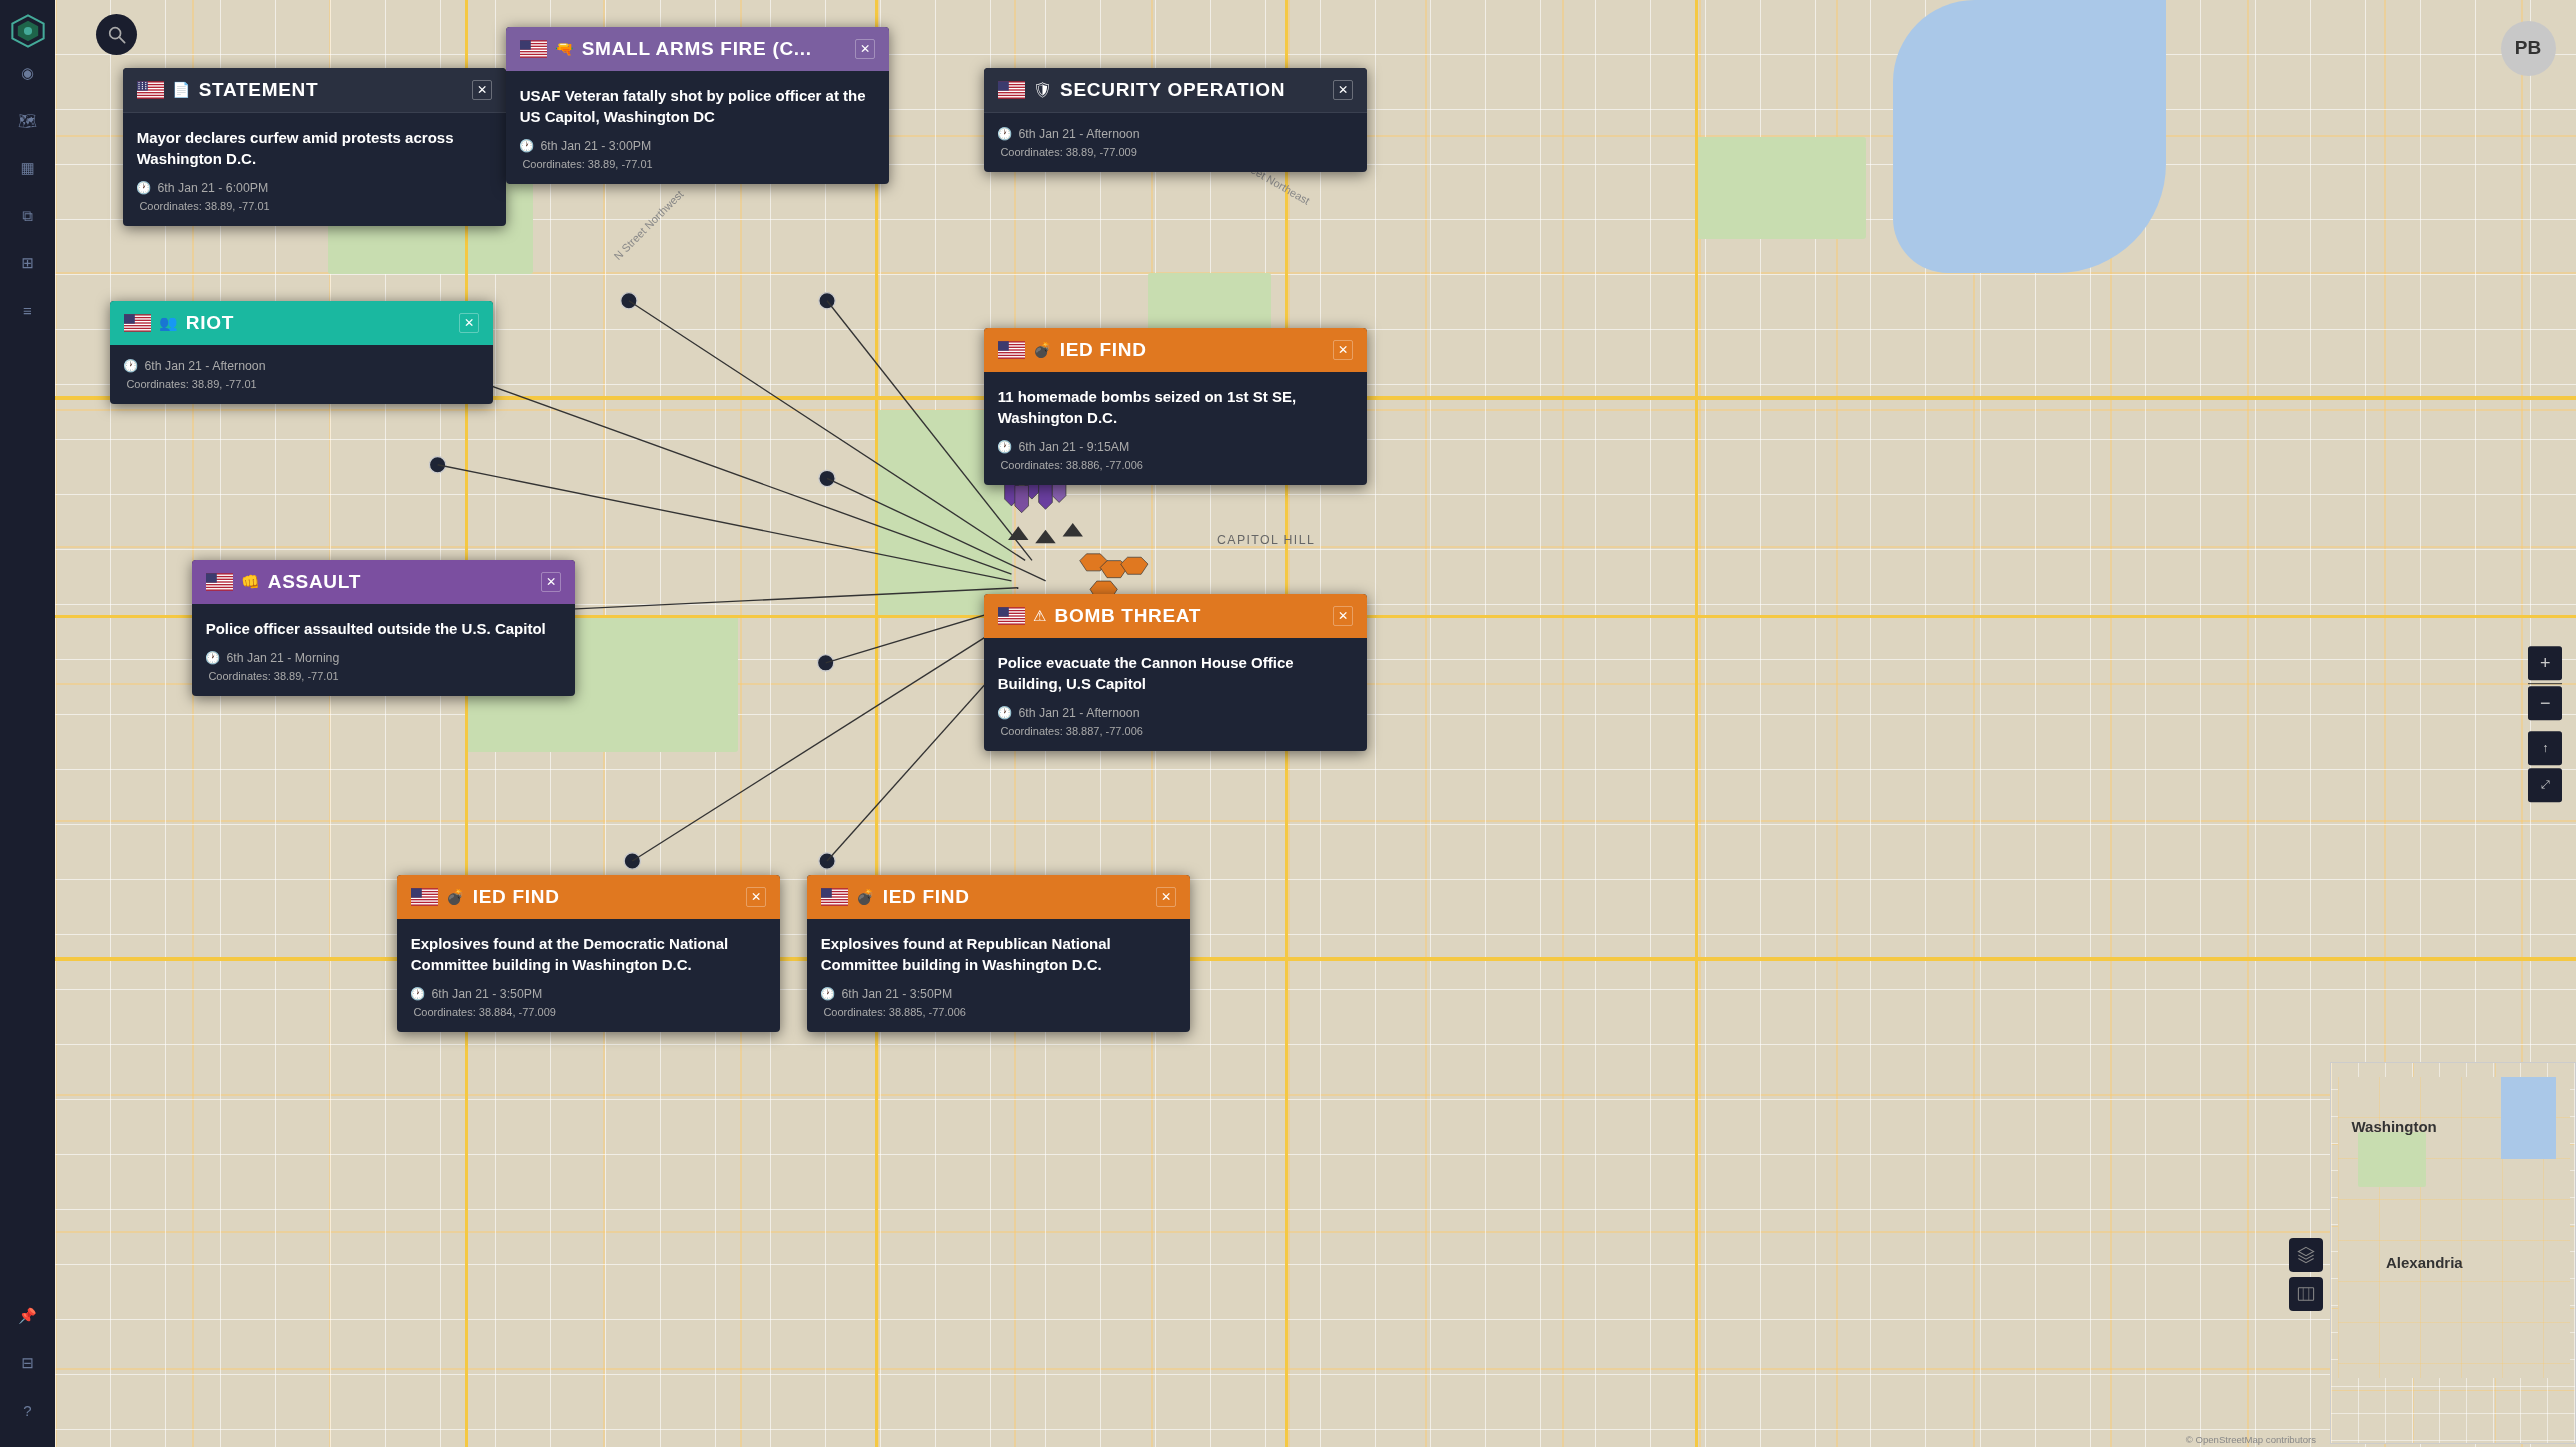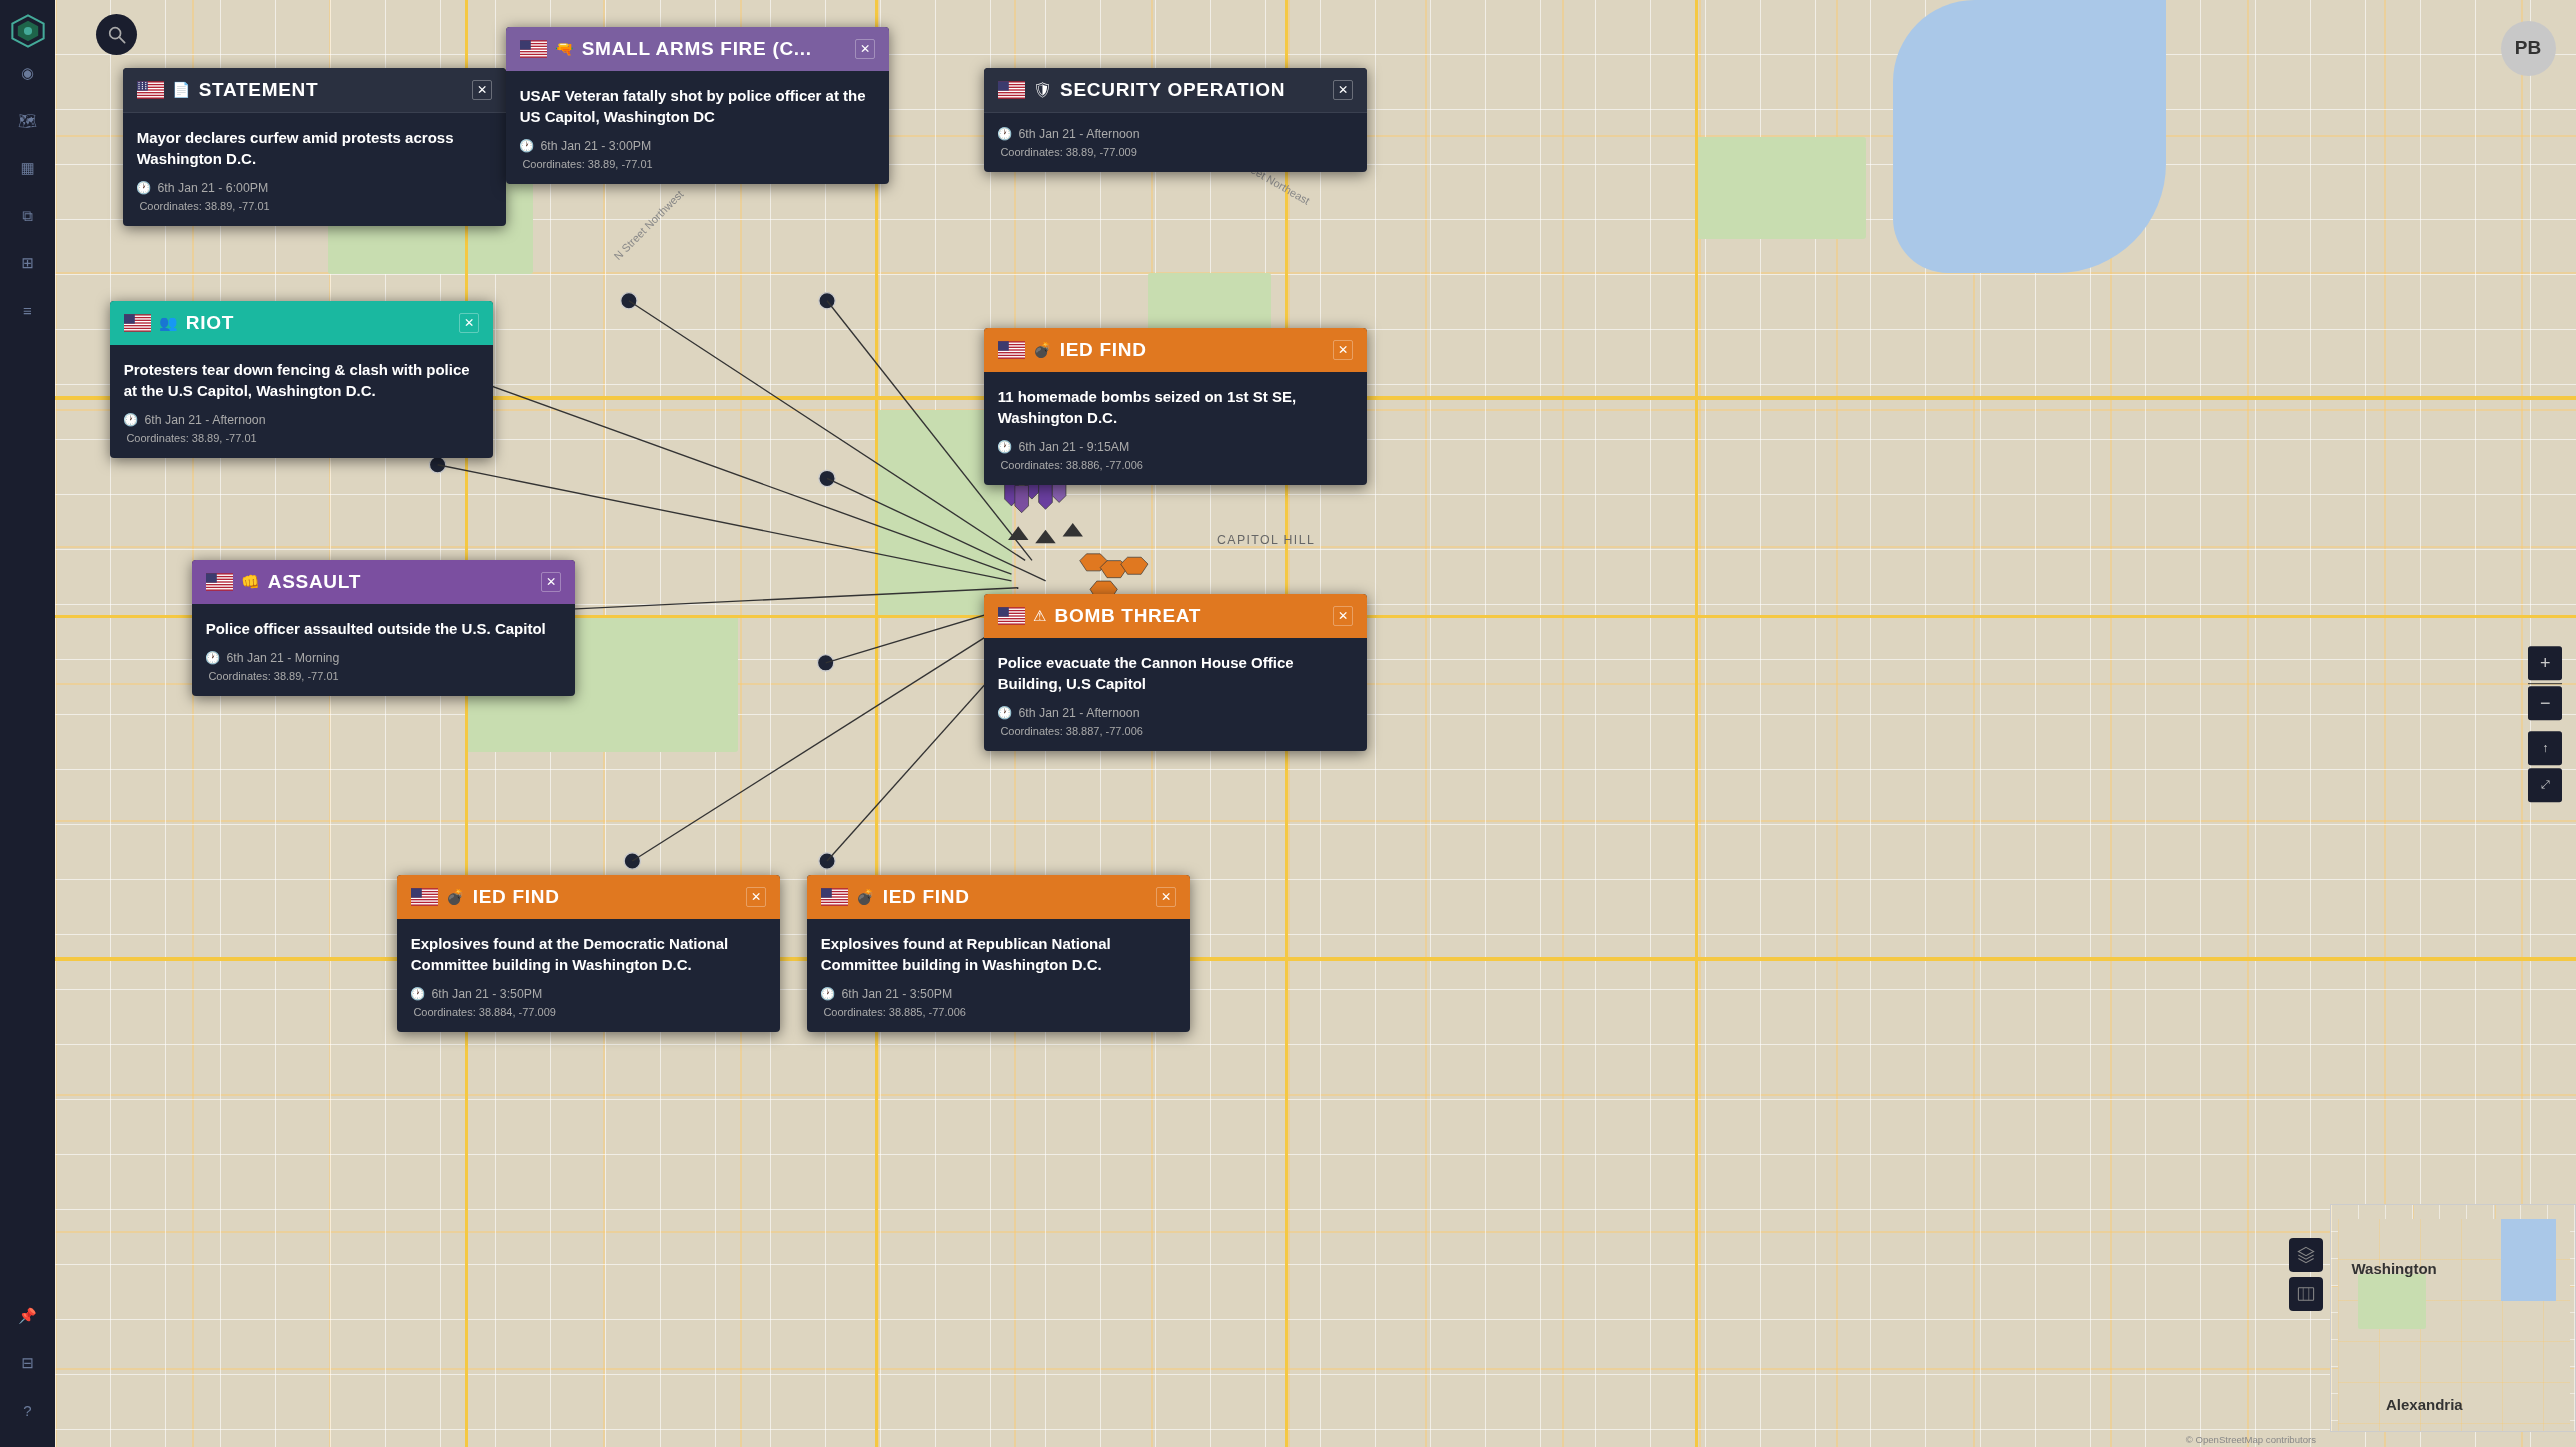--- a/index.html
+++ b/index.html
@@ -75,23 +75,23 @@
       border-radius: 4.1px;
     }
 
     .sidebar-spacer {
       flex: 1;
     }
 
     
     #mini-map-panel {
       position: absolute;
-      bottom: 16px; right: 0;
+      bottom: 4px; right: 0;
       width: 246px;
-      height: 228px;
+      height: 382px;
       background: #e8e0d4;
       z-index: 50;
       border: 0.7px solid #ccc;
       overflow: hidden;
     }
 
     .mini-map-bg {
       width: 100%; height: 100%;
       background: #ddd5c0;
       background-image:
@@ -500,21 +500,20 @@
         <rect y="14" width="40" height="2" fill="white"></rect>
         <rect y="18" width="40" height="2" fill="white"></rect>
         <rect y="22" width="40" height="2" fill="white"></rect>
         <rect width="16" height="14" fill="#3C3B6E"></rect>
       </svg>
       <span class="event-icon">👥</span>
       <span class="event-title">RIOT</span>
       <button class="close-btn">✕</button>
     </div>
     <div class="event-card-body">
-      <div class="description">Protesters tear down fencing &amp; clash with police at the U.S Capitol, Washington D.C.</div>
       <div class="meta">
         <span class="clock-icon">🕐</span>
         <span>6th Jan 21 - Afternoon</span>
       </div>
       <div class="coords">Coordinates: 38.89, -77.01</div>
     </div>
   </div>
 
   <div class="event-card" style="top:560px;left:137px;">
     <div class="event-card-header header-purple">

